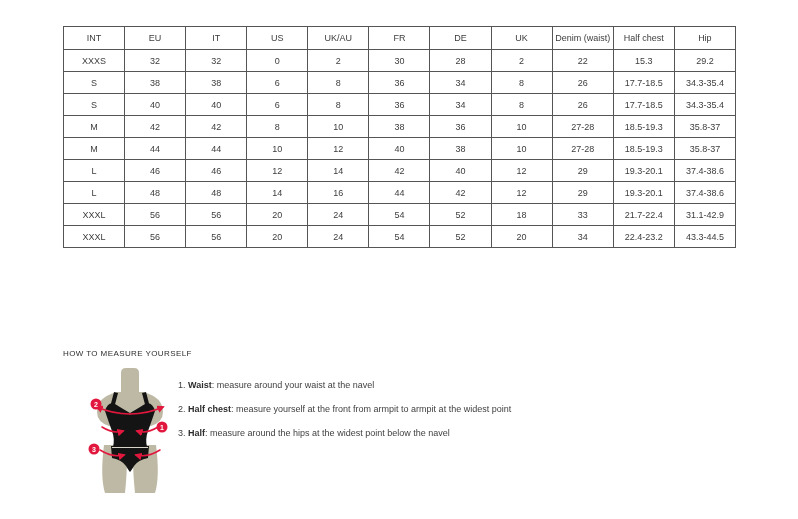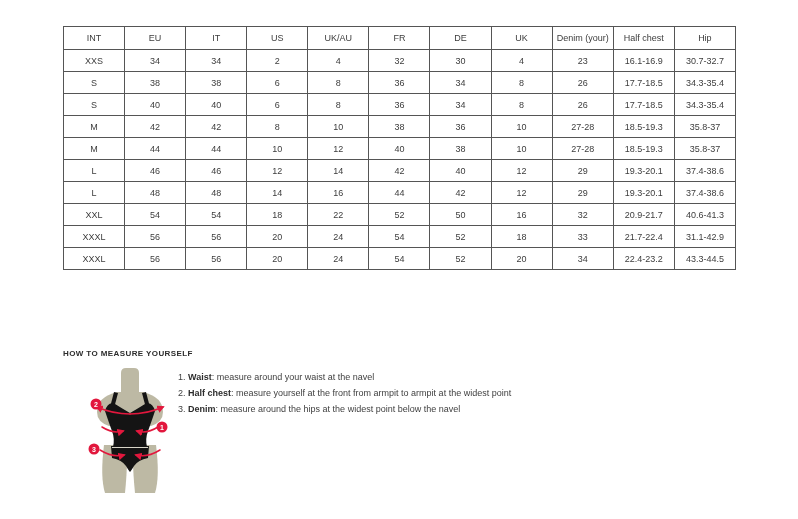--- a/index.html
+++ b/index.html
@@ -17,61 +17,61 @@
     text-align:center;vertical-align:middle;
     font-weight:normal;padding:0;
     overflow:hidden;white-space:nowrap;
   }
   table.size-table th{height:22px;}
   table.size-table td{height:21px;}
 
   
   .measure-title{
     position:absolute;left:63px;top:349px;
-    font-size:8px;font-weight:bold;letter-spacing:0.4px;color:#2d2d2d;
+    font-size:8px;font-weight:normal;letter-spacing:0.4px;color:#2d2d2d;
   }
   .figure-wrap{position:absolute;left:75px;top:367px;width:110px;height:135px;}
   .steps{position:absolute;left:178px;top:371px;font-size:9px;color:#3f3f3f;}
-  .step{height:16px;line-height:12px;}
+  .step{height:16px;line-height:12px;margin-top:8px;}
   .step .lbl{font-weight:bold;color:#2d2d2d;}
 </style>
 </head>
 <body>
 
 <div class="page">
 
   <table class="size-table">
     <thead>
       <tr>
           <th>INT</th>
           <th>EU</th>
           <th>IT</th>
           <th>US</th>
           <th>UK/AU</th>
           <th>FR</th>
           <th>DE</th>
           <th>UK</th>
-          <th>Denim (your)</th>
+          <th>Denim (waist)</th>
           <th>Half chest</th>
           <th>Hip</th>
         </tr>
     </thead>
     <tbody>
         <tr>
-          <td>XXS</td>
-          <td>34</td>
-          <td>34</td>
+          <td>XXXS</td>
+          <td>32</td>
+          <td>32</td>
+          <td>0</td>
           <td>2</td>
-          <td>4</td>
-          <td>32</td>
           <td>30</td>
-          <td>4</td>
-          <td>23</td>
-          <td>16.1-16.9</td>
-          <td>30.7-32.7</td>
+          <td>28</td>
+          <td>2</td>
+          <td>22</td>
+          <td>15.3</td>
+          <td>29.2</td>
         </tr>
         <tr>
           <td>S</td>
           <td>38</td>
           <td>38</td>
           <td>6</td>
           <td>8</td>
           <td>36</td>
           <td>34</td>
           <td>8</td>
@@ -136,33 +136,20 @@
           <td>48</td>
           <td>48</td>
           <td>14</td>
           <td>16</td>
           <td>44</td>
           <td>42</td>
           <td>12</td>
           <td>29</td>
           <td>19.3-20.1</td>
           <td>37.4-38.6</td>
-        </tr>
-        <tr>
-          <td>XXL</td>
-          <td>54</td>
-          <td>54</td>
-          <td>18</td>
-          <td>22</td>
-          <td>52</td>
-          <td>50</td>
-          <td>16</td>
-          <td>32</td>
-          <td>20.9-21.7</td>
-          <td>40.6-41.3</td>
         </tr>
         <tr>
           <td>XXXL</td>
           <td>56</td>
           <td>56</td>
           <td>20</td>
           <td>24</td>
           <td>54</td>
           <td>52</td>
           <td>18</td>
@@ -235,17 +222,17 @@
     <div class="step">
       <span>1.</span>
       <span class="lbl">Waist</span><span>: measure around your waist at the navel</span>
     </div>
     <div class="step">
       <span>2.</span>
       <span class="lbl">Half chest</span><span>: measure yourself at the front from armpit to armpit at the widest point</span>
     </div>
     <div class="step">
       <span>3.</span>
-      <span class="lbl">Denim</span><span>: measure around the hips at the widest point below the navel</span>
+      <span class="lbl">Half</span><span>: measure around the hips at the widest point below the navel</span>
     </div>
   </div>
 
 </div>
 
 </body></html>

